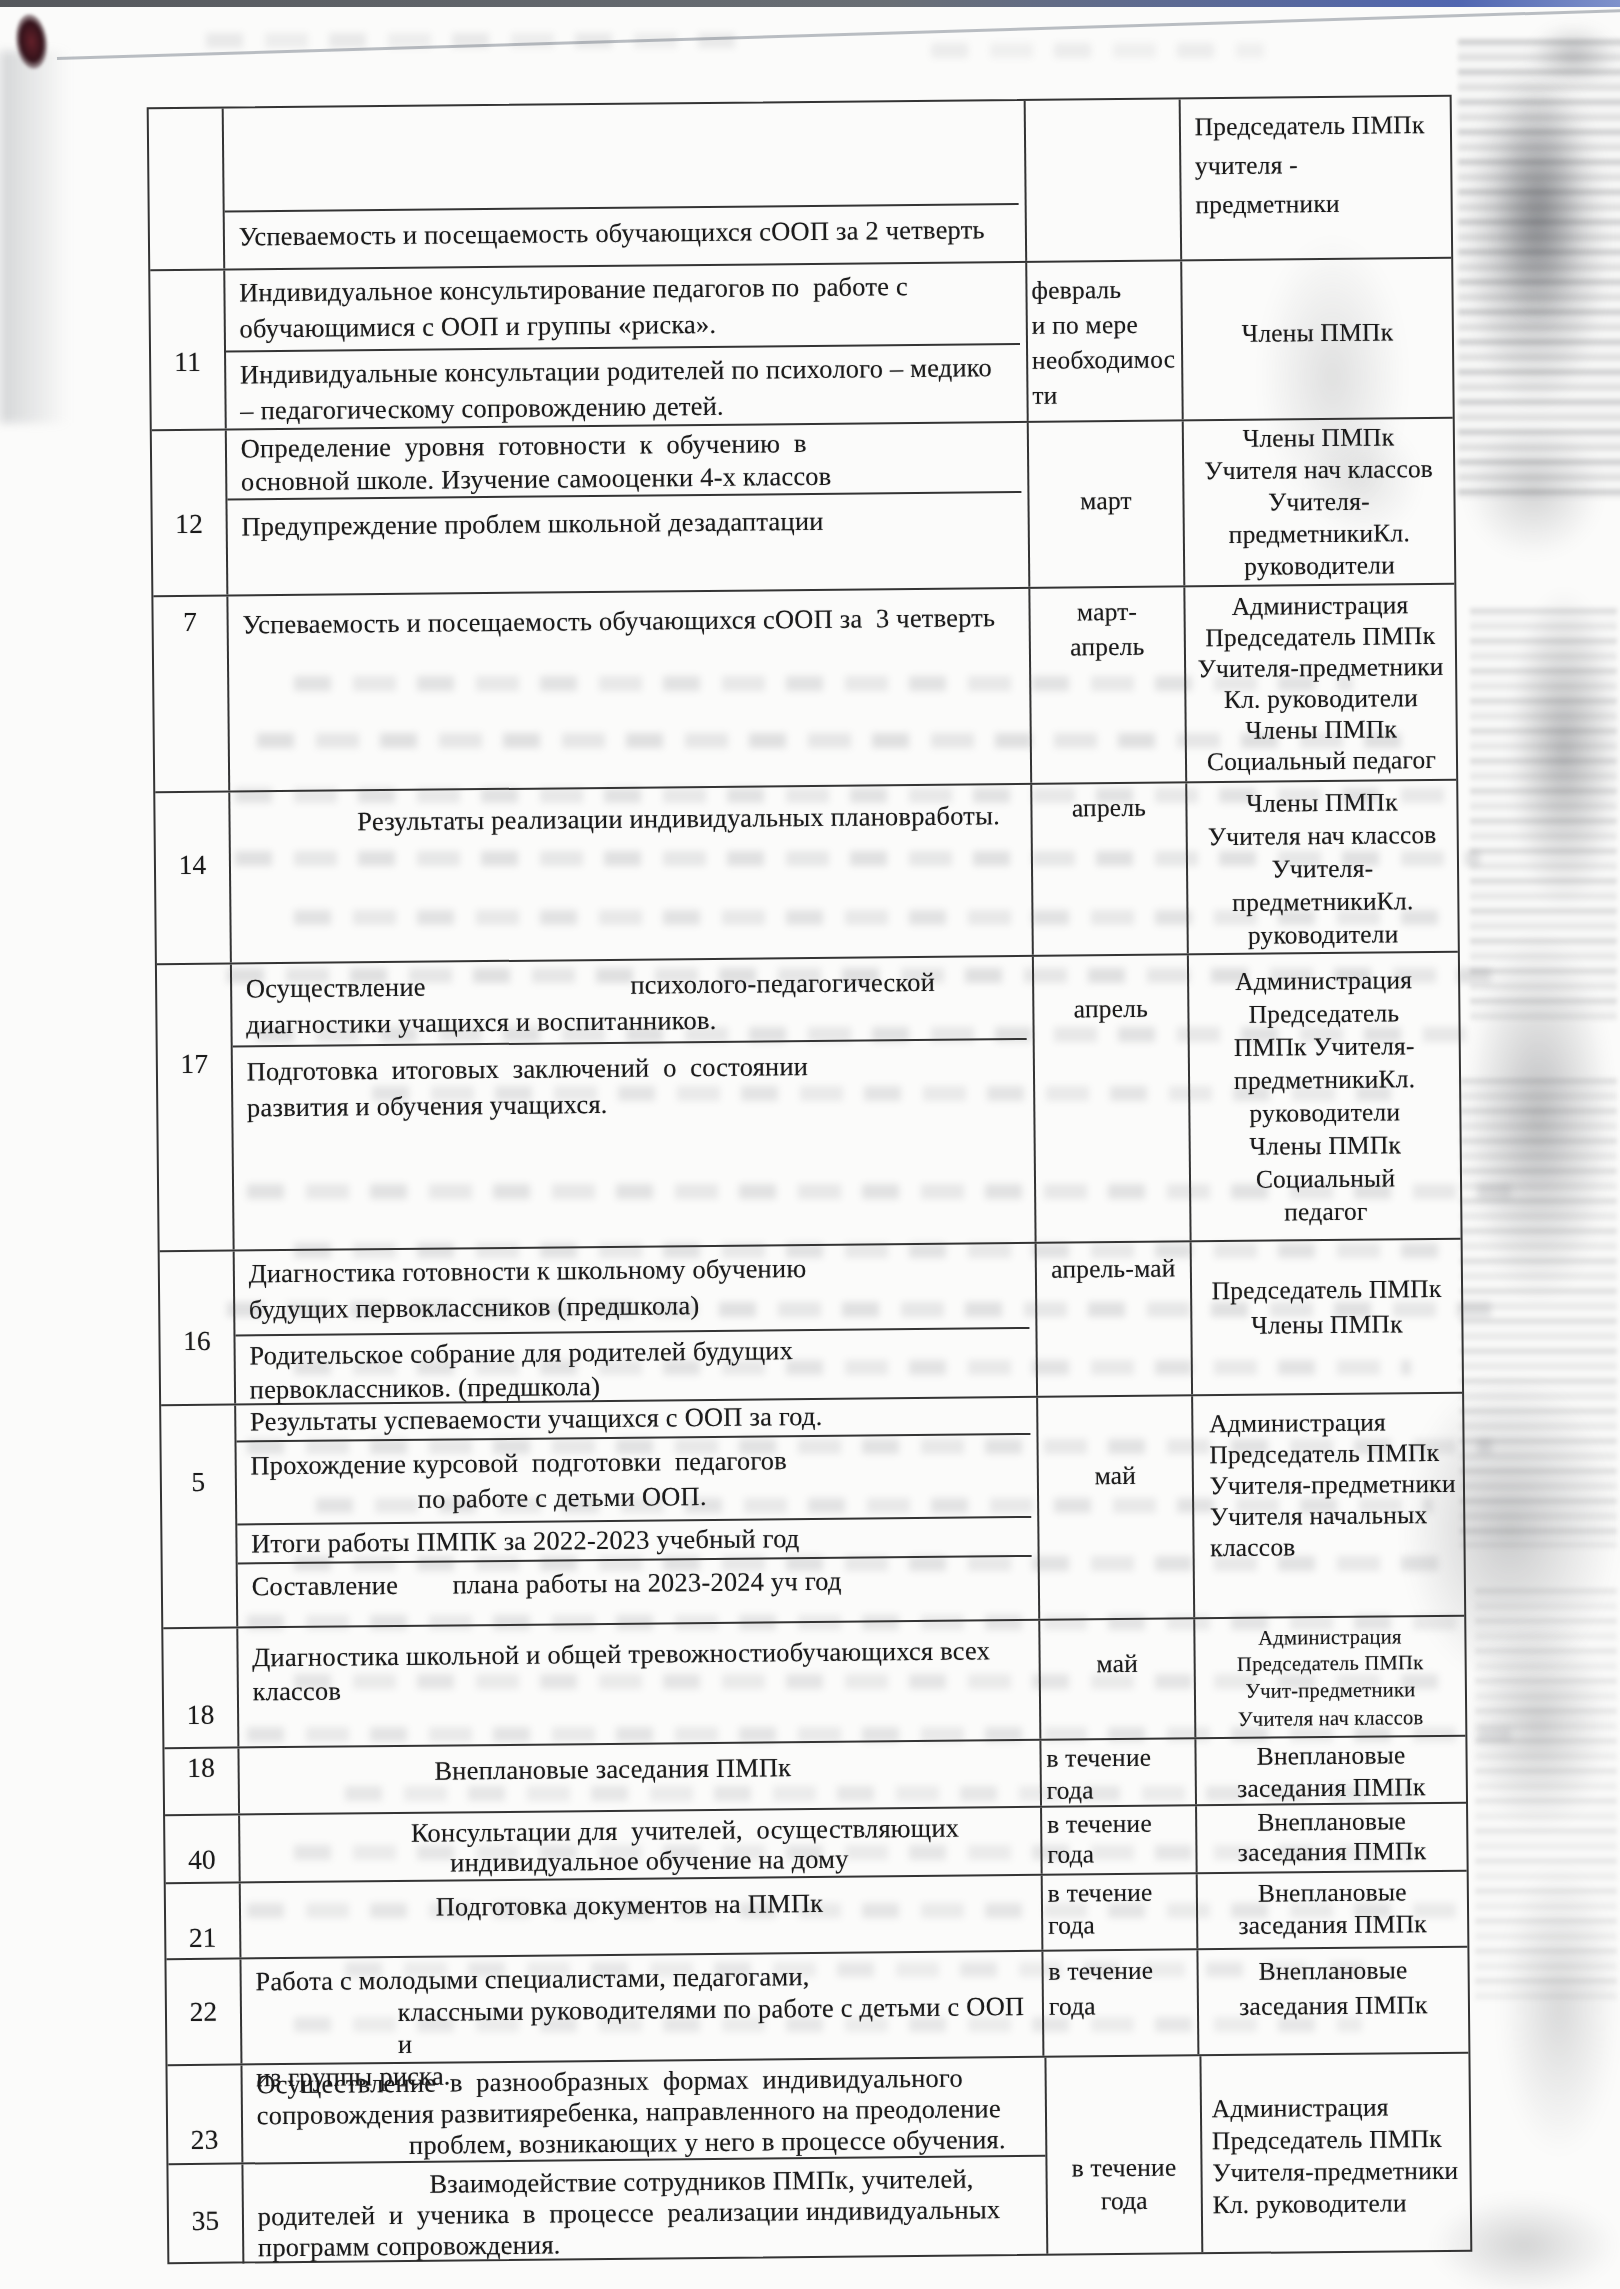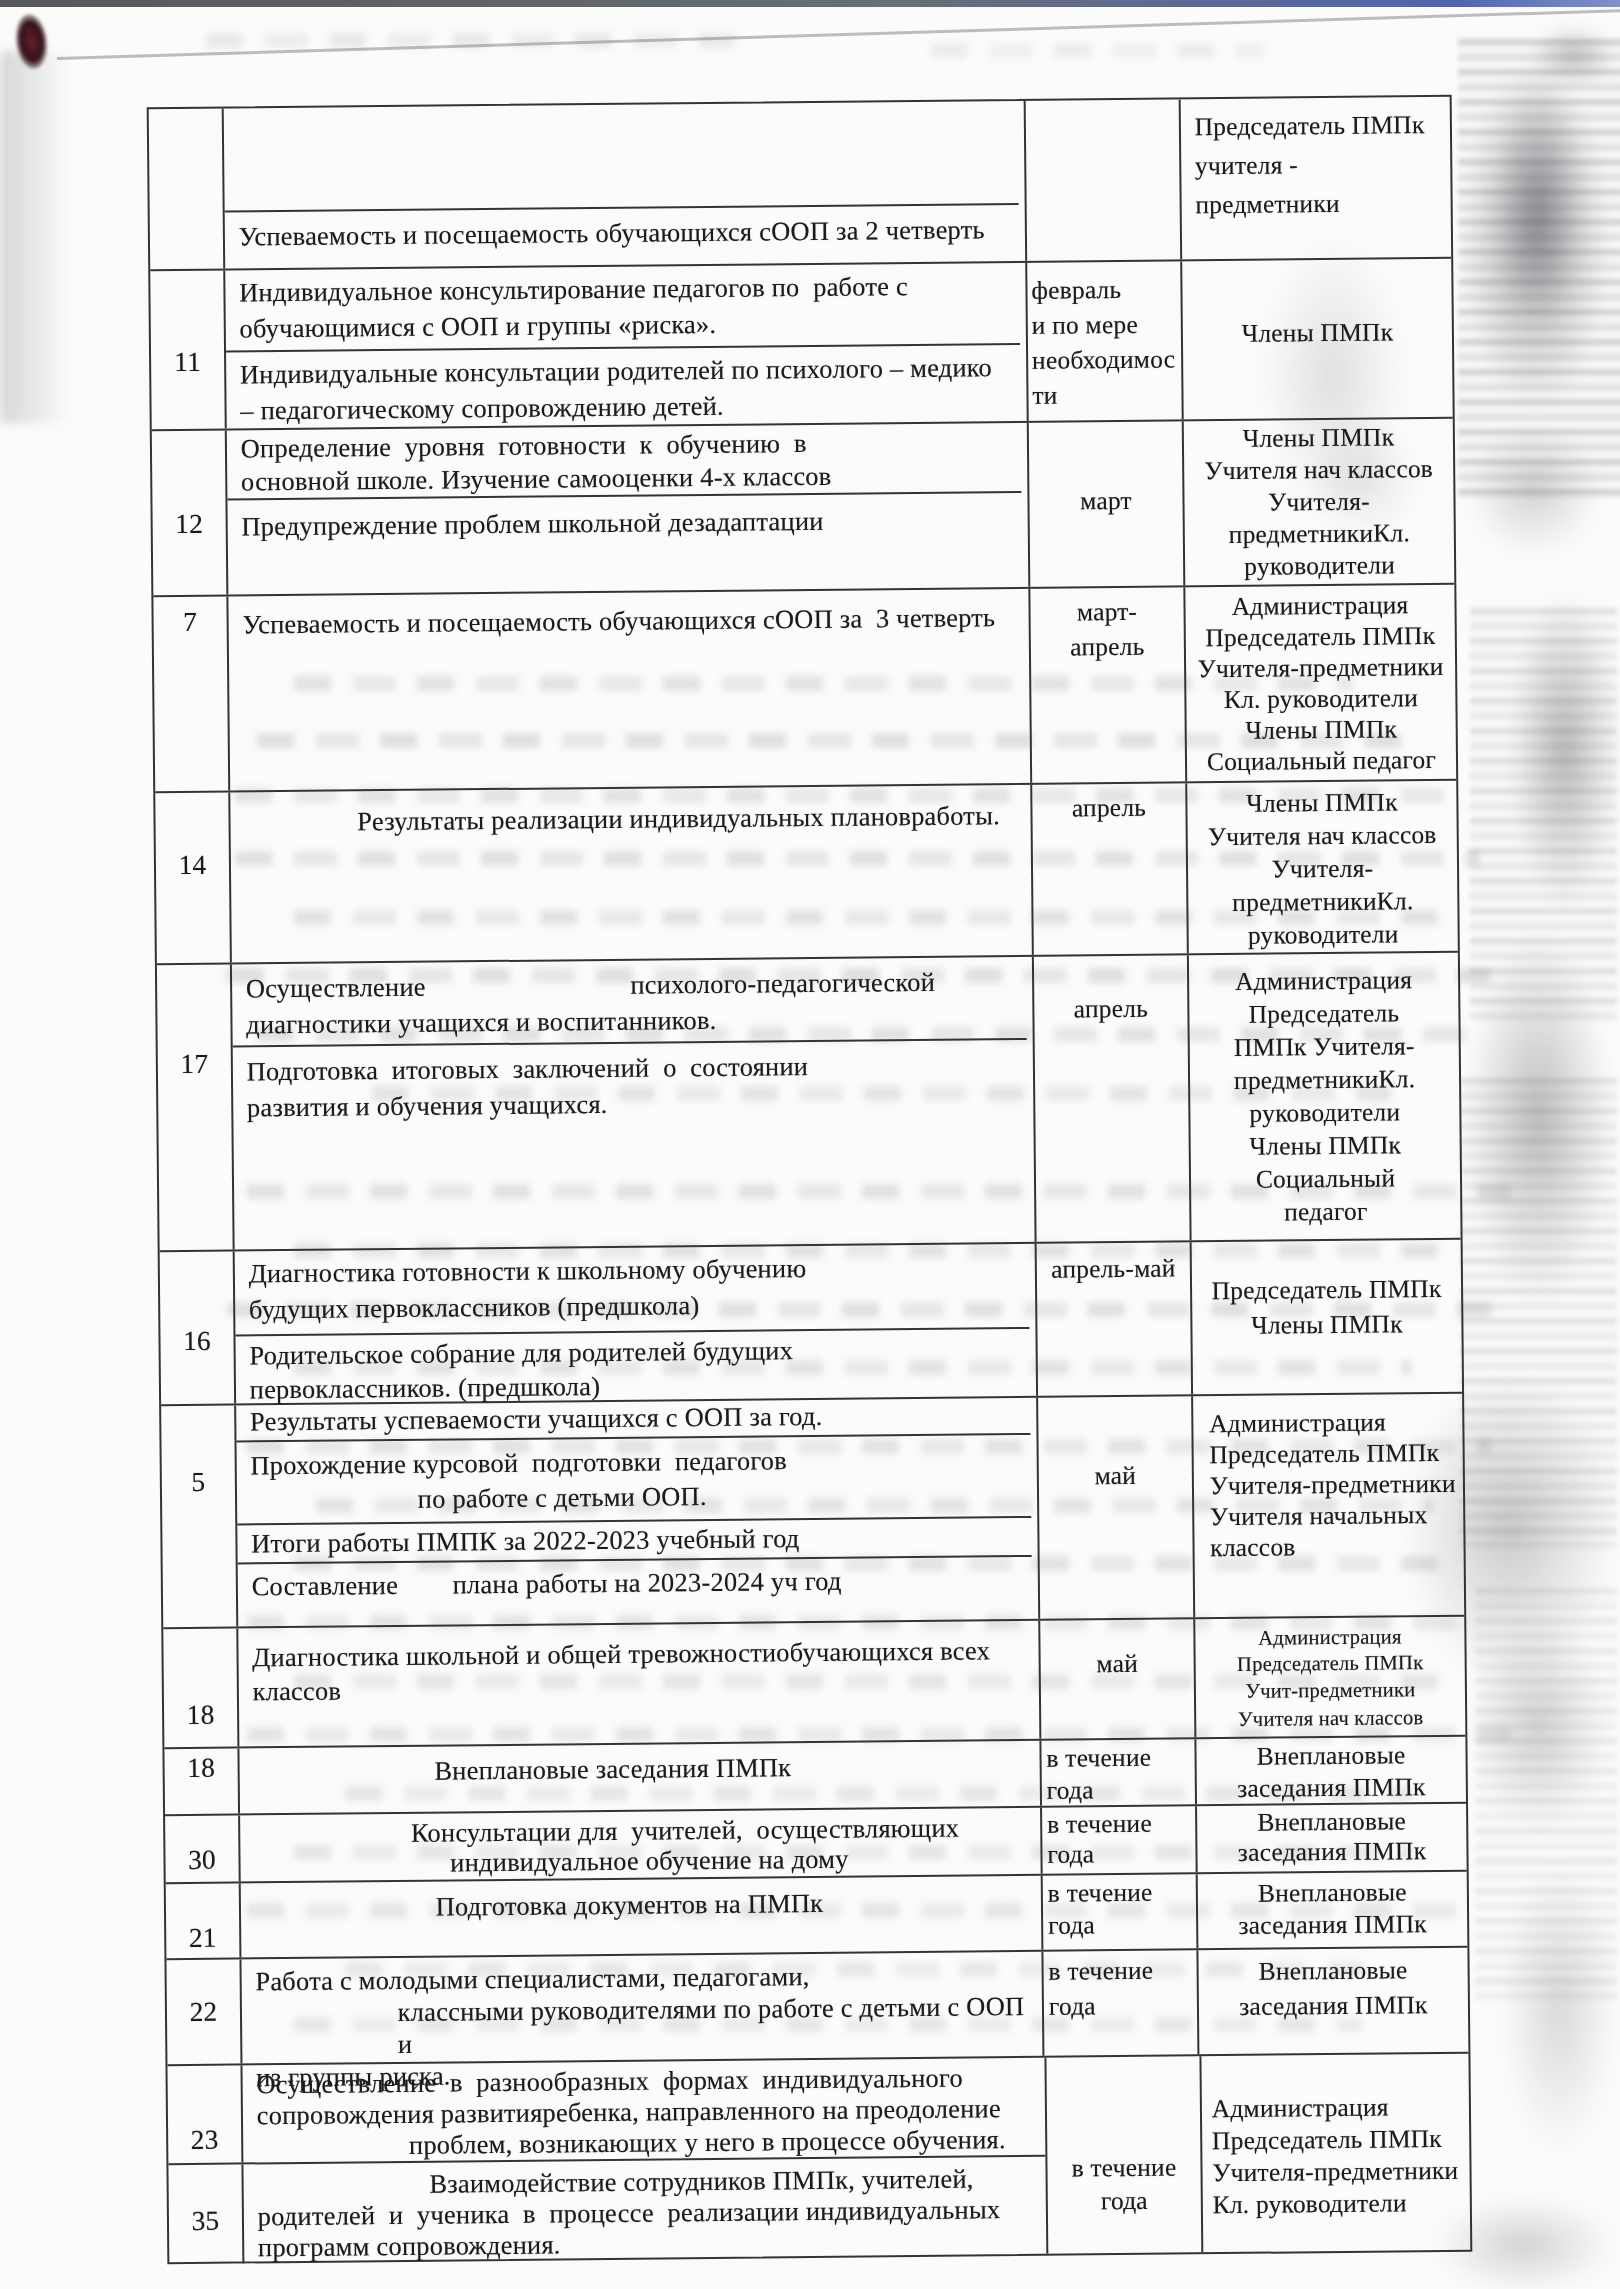--- a/index.html
+++ b/index.html
@@ -305,21 +305,21 @@
       <div class="ln" style="line-height:32px">в течение</div>
       <div class="ln" style="line-height:32px">года</div>
     </div>
     <div class="c resp" style="padding-top:2px">
       <div class="ln" style="line-height:32px">Внеплановые</div>
       <div class="ln" style="line-height:32px">заседания ПМПк</div>
     </div>
   </div>
 
   <div class="band" style="height:68px">
-    <div class="c num" style="padding-top:29px"><span>30</span></div>
+    <div class="c num" style="padding-top:29px"><span>40</span></div>
     <div class="c act" style="padding-top:3.9px">
       <div class="ln" style="padding-left:157px;line-height:30px">Консультации для  учителей,  осуществляющих</div>
       <div class="ln" style="padding-left:196px;line-height:30px">индивидуальное обучение на дому</div>
     </div>
     <div class="c time" style="text-align:left;padding-left:4.9px;padding-top:2px">
       <div class="ln" style="line-height:30px">в течение</div>
       <div class="ln" style="line-height:30px">года</div>
     </div>
     <div class="c resp" style="padding-top:2px">
       <div class="ln" style="line-height:30px">Внеплановые</div>

